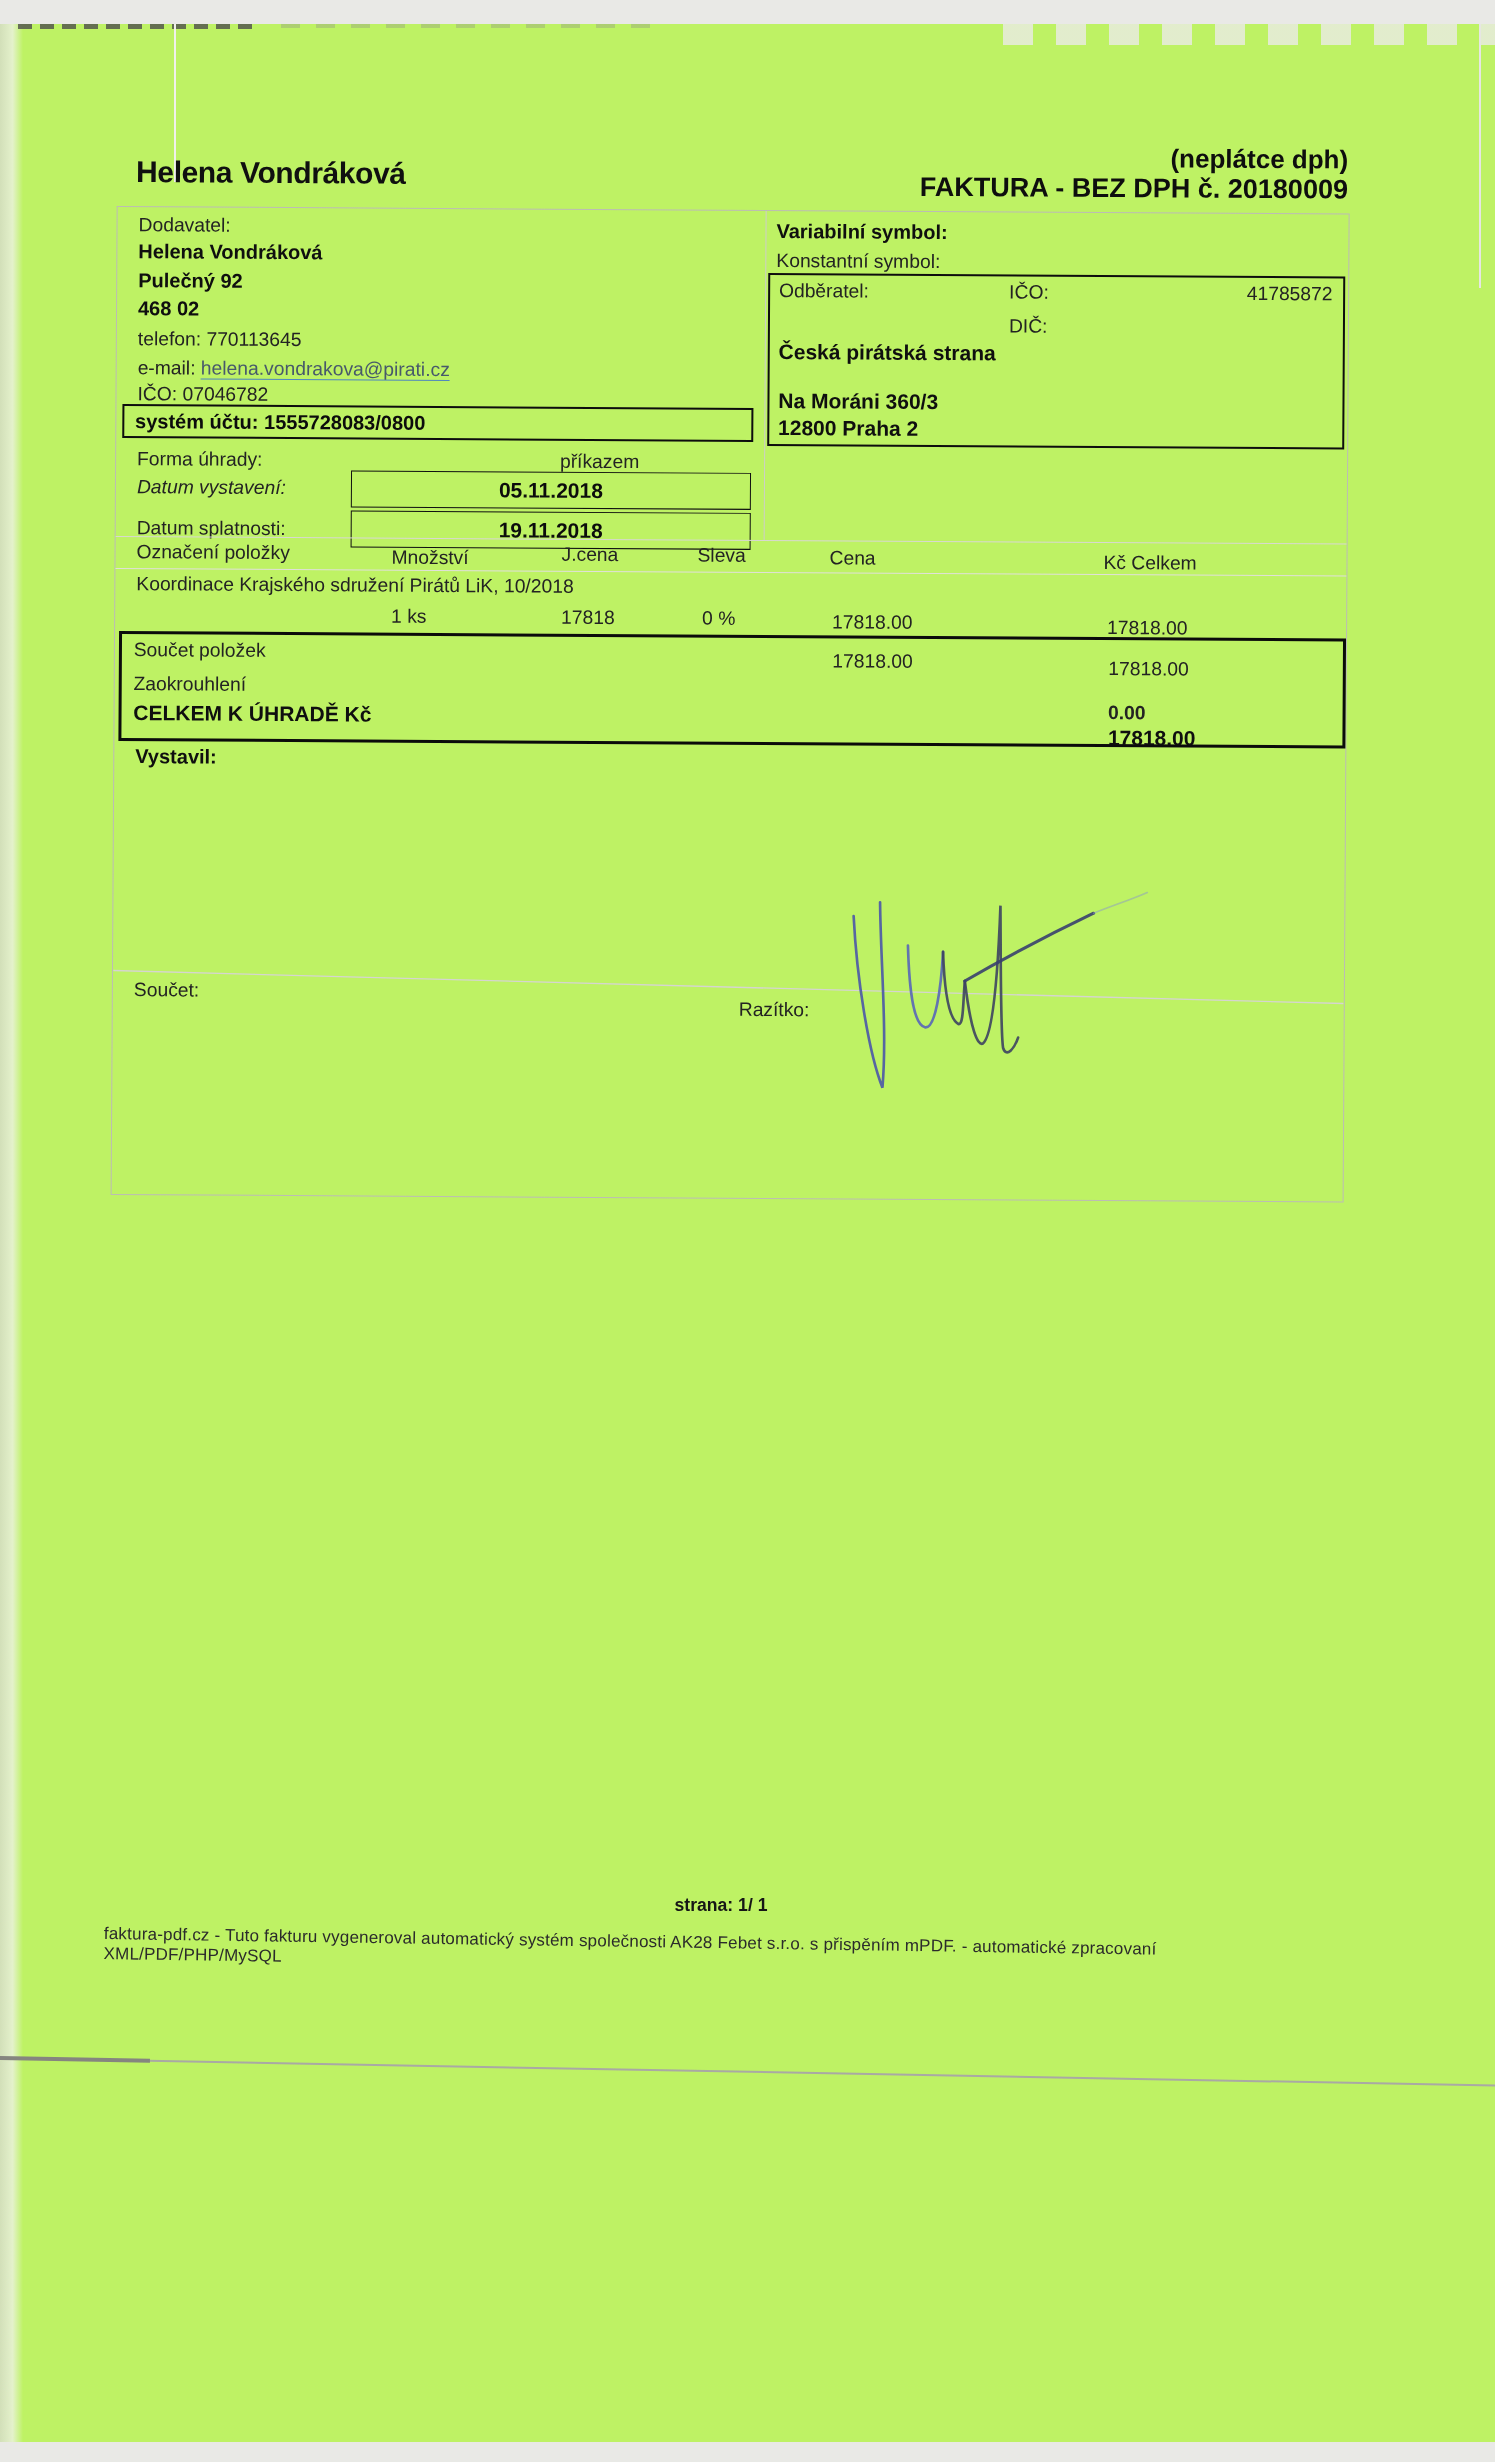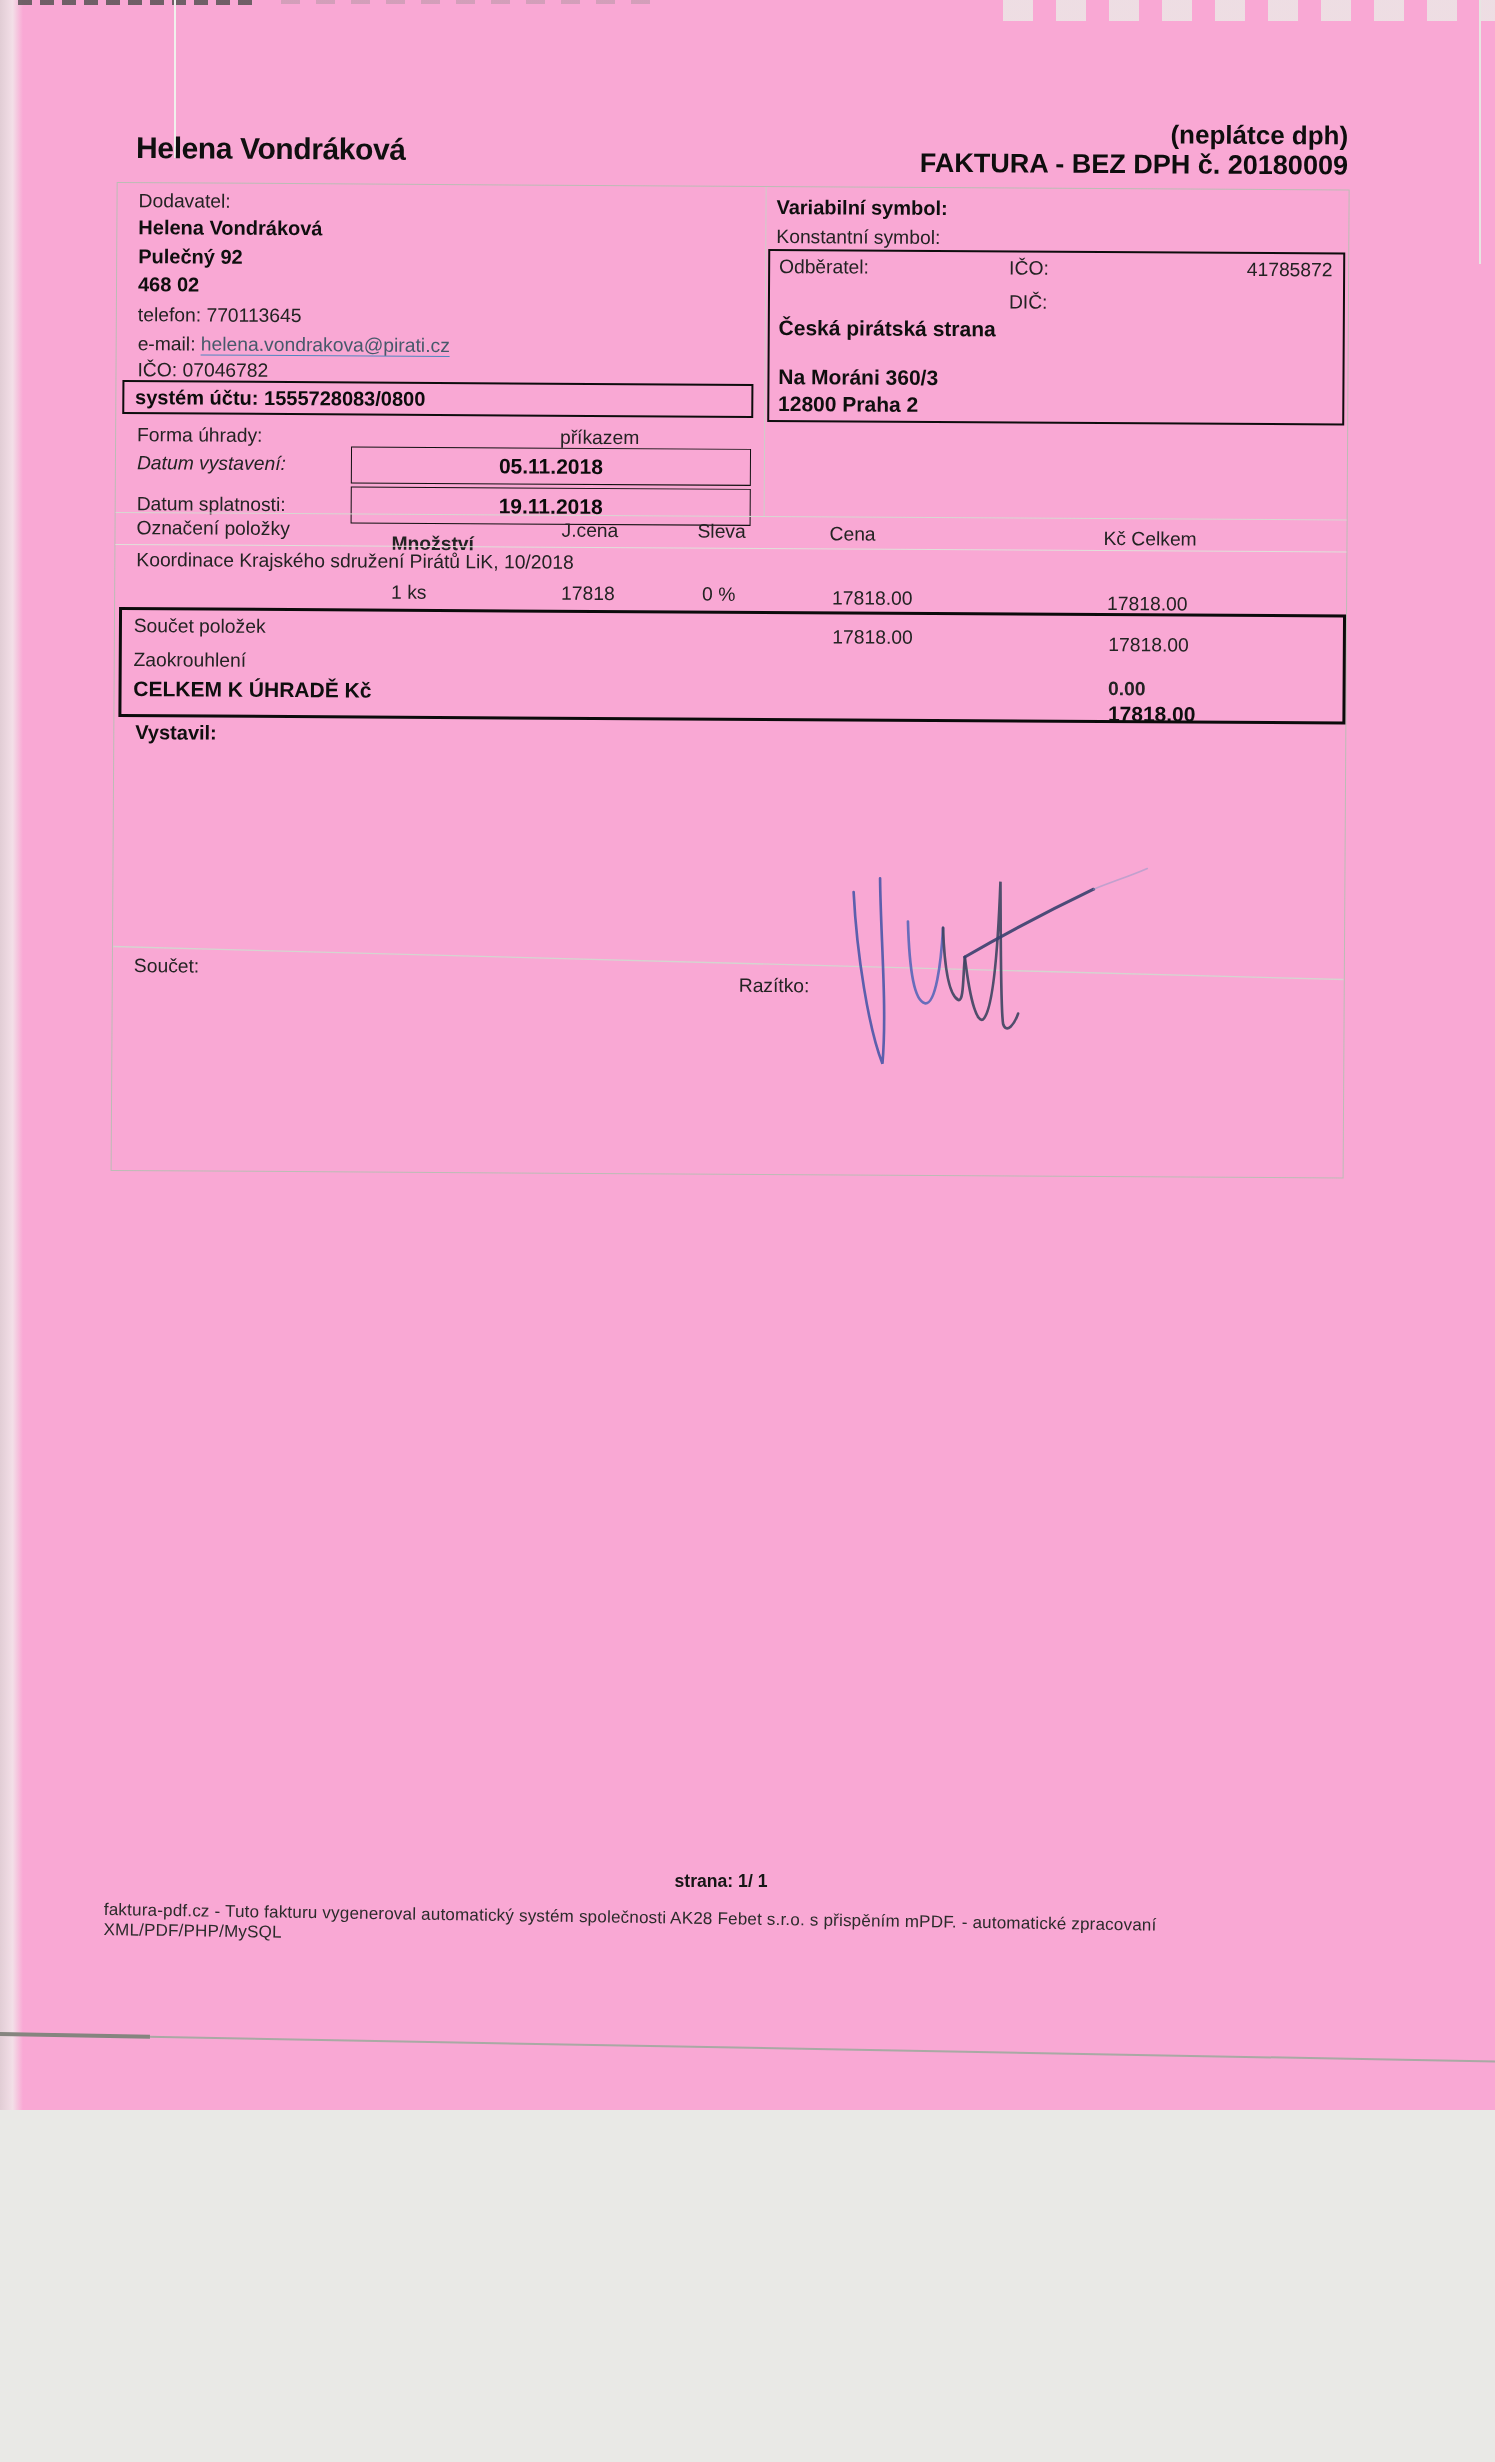--- a/index.html
+++ b/index.html
@@ -1,20 +1,21 @@
 <!DOCTYPE html>
 <html style="font-size:14px"><head>
 <meta charset="utf-8">
 <style>
   html,body{margin:0;padding:0;background:#e9e9e6;}
   .page{
-    position:relative;width:1495px;height:2110px;overflow:hidden;
-    background:#f9a8d4;
+    position:relative;width:1495px;height:2418px;overflow:hidden;
+    background:#bef264;
     font-family:"Liberation Sans","DejaVu Sans",sans-serif;
     color:#1b1b1b;
+    margin-top:24px;
   }
   
   .edge-left{position:absolute;left:0;top:0;width:23px;height:100%;
     background:linear-gradient(to right,#d9d9d5,#f1f1ee 55%,rgba(255,255,255,0));opacity:.75;}
   .edge-top-marks{position:absolute;left:17.6px;top:0;width:242px;height:5.3px;
     background:repeating-linear-gradient(90deg,#4d4d4b 0 14px,rgba(0,0,0,0) 14px 22px);opacity:.8;}
   .edge-top-marks2{position:absolute;left:281px;top:0;width:378px;height:4.4px;
     background:repeating-linear-gradient(90deg,#8d8d89 0 19.3px,rgba(0,0,0,0) 19.3px 35px);opacity:.35;}
   .smudge-top-right{position:absolute;left:1003px;top:0;width:492px;height:21px;
     background:repeating-linear-gradient(90deg,#ebebe7 0 30px,rgba(255,255,255,0) 30px 53px);opacity:.8;}
@@ -112,21 +113,21 @@
         <div class="abs lbl" style="left:239px;top:5.3px;">IČO:</div>
         <div class="abs lbl" style="right:10.6px;top:5.3px;">41785872</div>
         <div class="abs lbl" style="left:239px;top:39px;">DIČ:</div>
         <div class="abs lbl bld" style="left:8.8px;top:65px;font-size:21px;">Česká pirátská strana</div>
         <div class="abs lbl bld" style="left:8.8px;top:114px;font-size:21px;">Na Moráni 360/3</div>
         <div class="abs lbl bld" style="left:8.8px;top:141px;font-size:21px;">12800 Praha 2</div>
       </div>
 
       <div class="abs tline" style="top:329px;"></div>
       <div class="abs lbl" style="left:21px;top:334px;">Označení položky</div>
-      <div class="abs lbl" style="left:276px;top:348px;font-weight:bold;">Množství</div>
+      <div class="abs lbl" style="left:276px;top:338px;">Množství</div>
       <div class="abs lbl" style="left:446px;top:334px;">J.cena</div>
       <div class="abs lbl" style="left:582px;top:334px;">Sleva</div>
       <div class="abs lbl" style="left:714px;top:336px;">Cena</div>
       <div class="abs lbl" style="left:988px;top:339px;">Kč Celkem</div>
       <div class="abs tline" style="top:361px;background:#e0e0da;"></div>
 
       <div class="abs lbl" style="left:21px;top:366px;">Koordinace Krajského sdružení Pirátů LiK, 10/2018</div>
       <div class="abs lbl" style="left:276px;top:397px;">1 ks</div>
       <div class="abs lbl" style="left:446px;top:397px;">17818</div>
       <div class="abs lbl" style="left:587px;top:397px;">0 %</div>

